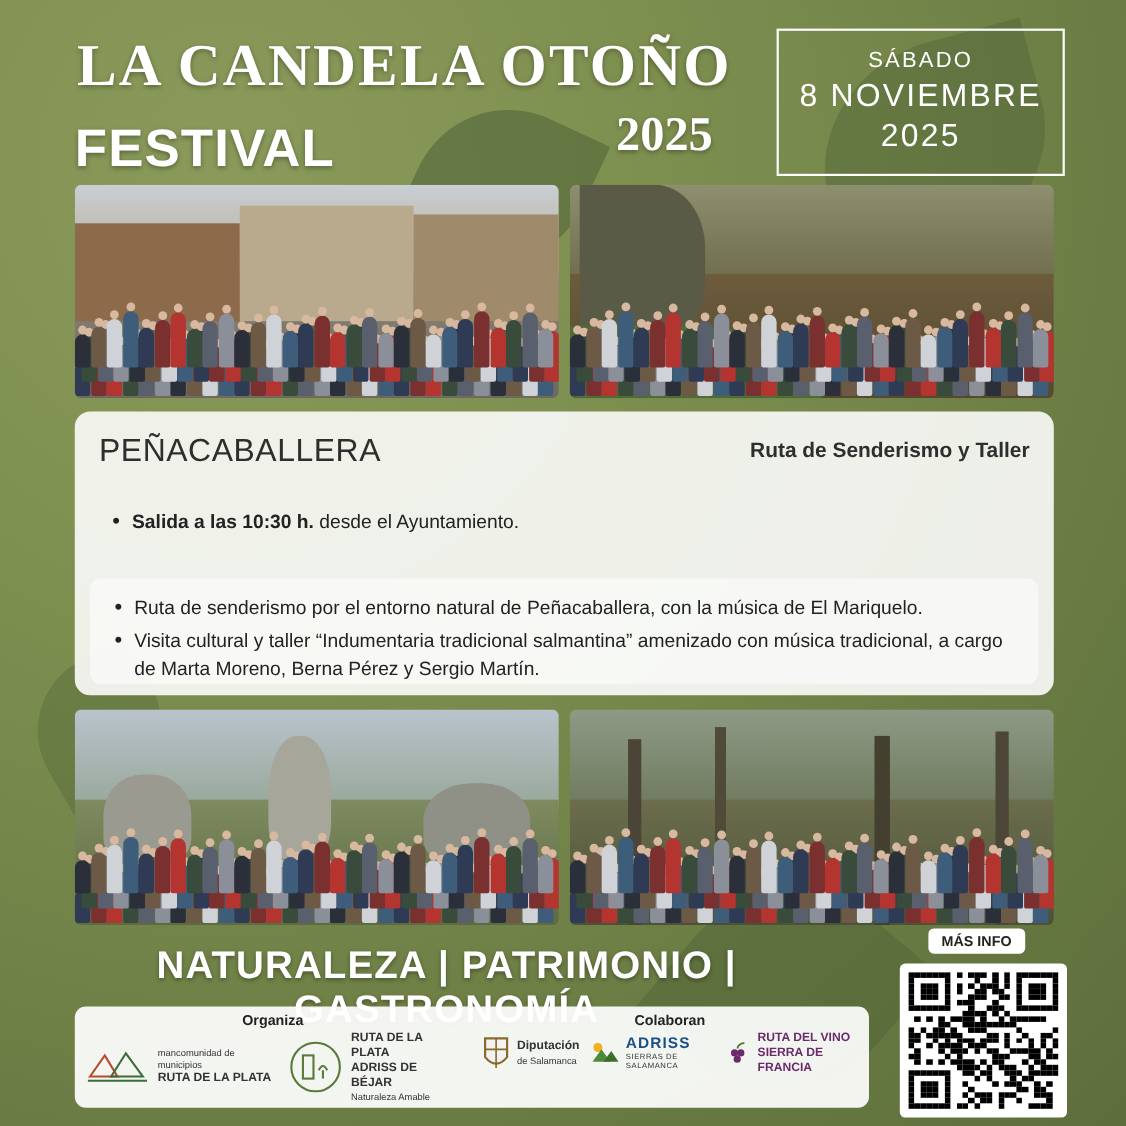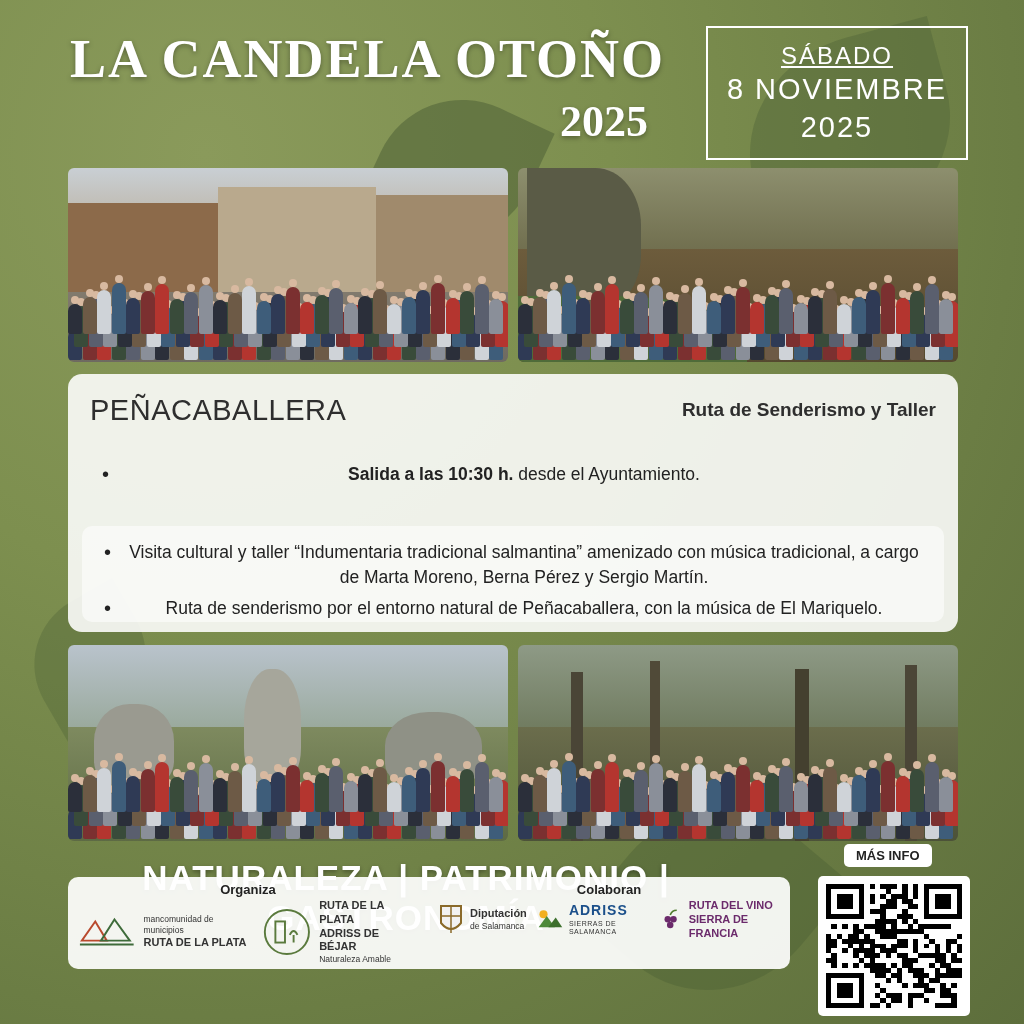--- a/index.html
+++ b/index.html
@@ -55,21 +55,21 @@
   .date-box {
     position: absolute; left: 706px; top: 26px;
     width: 262px; height: 134px;
     border: 2px solid #ffffff;
     color: #fff;
     display: flex; flex-direction: column;
     align-items: center; justify-content: center;
     gap: 2px;
   }
   .date-box div { font-size: 31px; letter-spacing: 2px; line-height: 1.22; }
-  .date-box .d1 { font-size: 24px; text-decoration: underline; }
+  .date-box .d1 { font-size: 20px; }
   .date-box .d2 { font-size: 29px; }
   .date-box .d3 { font-size: 29px; }
 
   
   .photo {
     position: absolute;
     border-radius: 6px;
     overflow: hidden;
   }
   .ph-top-left  { left: 68px;  top: 168px; width: 440px; height: 194px; }
@@ -113,21 +113,21 @@
     flex: 1;
     display: flex; align-items: center;
     padding-left: 22px;
     font-size: 29px; color: #2e2e2e; letter-spacing: .5px;
   }
   .activity {
     display: flex; align-items: center;
     padding-right: 22px;
     font-size: 19px; font-weight: 700; color: #2e2e2e;
   }
-  ul.bullets { list-style: none; text-align: center; }
+  ul.bullets { list-style: none; }
   ul.bullets li {
     position: relative; padding-left: 22px; margin-bottom: 5px;
     font-size: 17.5px; color: #222; line-height: 1.45;
   }
   ul.bullets li::before {
     content: "•"; position: absolute; left: 4px; top: -2px;
     font-size: 20px; color: #222;
   }
   .block-a {
     position: absolute; left: 30px; top: 88px; width: 830px;
@@ -145,21 +145,21 @@
   .tagline {
     position: absolute; left: 0; top: 858px; width: 812px;
     text-align: center;
     color: #ffffff;
     font-size: 35px; font-weight: 700; letter-spacing: 1px;
     text-shadow: 0 2px 4px rgba(0,0,0,.35);
   }
 
   
   .sponsors {
-    position: absolute; left: 68px; top: 877px;
+    position: absolute; left: 68px; top: 915px;
     width: 722px; height: 92px;
     background: rgba(255,255,255,.92);
     border-radius: 10px;
     display: flex; align-items: flex-end;
   }
   .sp-group { position: relative; height: 92px; }
   .sp-label {
     position: absolute; top: 5px; width: 100%;
     text-align: center; font-size: 13px; font-weight: 700; color: #222;
   }
@@ -193,20 +193,21 @@
 <div class="poster">
 
   <div class="leaf l1"></div>
   <div class="leaf l2"></div>
   <div class="leaf l3"></div>
   <div class="leaf l4"></div>
 
   <div class="header">
     <div class="title-main">LA CANDELA OTOÑO</div>
     <div class="title-year">2025</div>
+    <div class="title-sub">FESTIVAL</div>
 
     <div class="date-box">
       <div class="d1">SÁBADO</div>
       <div class="d2">8 NOVIEMBRE</div>
       <div class="d3">2025</div>
     </div>
   </div>
 
   <div class="photo ph-top-left">
     <div class="sky" style="background:linear-gradient(#c9cfd4,#b6a78f)"></div>
@@ -416,22 +417,22 @@
     <div class="block-a">
       <ul class="bullets">
         <li>
           <b>Salida a las 10:30 h.</b><span> desde el Ayuntamiento.</span>
         </li>
       </ul>
     </div>
 
     <div class="block-b">
       <ul class="bullets">
+        <li>Ruta de senderismo por el entorno natural de Peñacaballera, con la música de El Mariquelo.</li>
         <li>Visita cultural y taller “Indumentaria tradicional salmantina” amenizado con música tradicional, a cargo de Marta Moreno, Berna Pérez y Sergio Martín.</li>
-        <li>Ruta de senderismo por el entorno natural de Peñacaballera, con la música de El Mariquelo.</li>
       </ul>
     </div>
   </div>
 
   <div class="photo ph-bot-left">
     <div class="sky" style="background:linear-gradient(#b9c3cc,#98a89a)"></div>
     <div class="ground" style="background:linear-gradient(#7e8a5f,#5d6a44)"></div>
     <div class="rock" style="left:6%;top:30%;width:18%;height:42%;background:#9a9a90"></div>
     <div class="rock" style="left:40%;top:12%;width:13%;height:58%;background:#a6a69b"></div>
     <div class="rock" style="left:72%;top:34%;width:22%;height:38%;background:#8f9186"></div>

